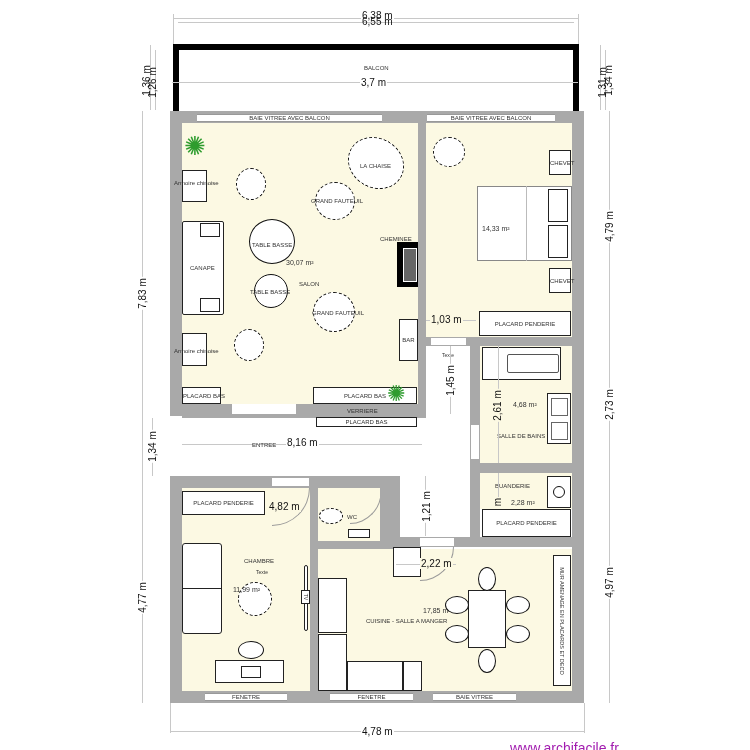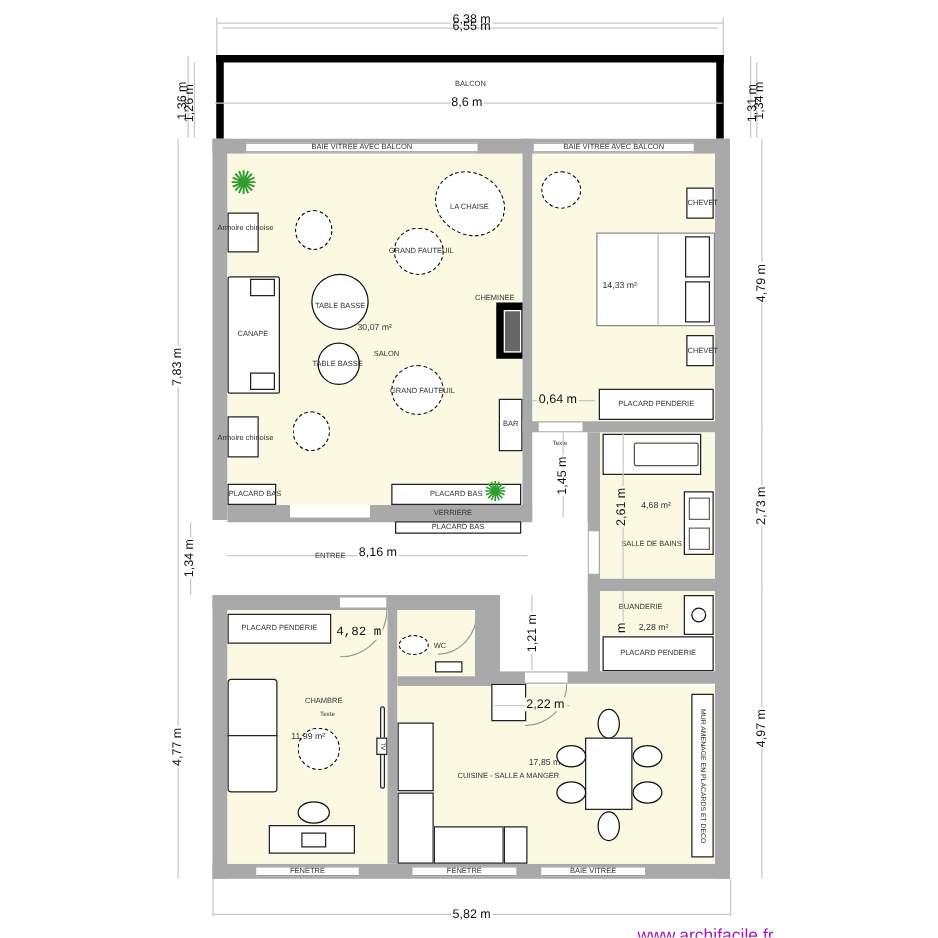--- a/index.html
+++ b/index.html
@@ -40,21 +40,21 @@
 <div class="dim v" style="left:130px;top:75px;background:transparent;">1,36 m</div>
 <div class="dim v" style="left:136px;top:77px;background:transparent;">1,26 m</div>
 <div class="vline" style="left:600px;top:45px;height:65px;"></div>
 <div class="vline" style="left:605px;top:50px;height:60px;"></div>
 <div class="dim v" style="left:586px;top:77px;background:transparent;">1,31 m</div>
 <div class="dim v" style="left:592px;top:75px;background:transparent;">1,34 m</div>
 
 <div class="abs" style="left:173px;top:44px;width:406px;height:67px;border:6px solid #000;border-bottom:none;box-sizing:border-box;background:#fff;"></div>
 <div class="lbl" style="left:364px;top:65px;">BALCON</div>
 <div class="hline" style="left:172px;top:82px;width:406px;"></div>
-<div class="dim" style="left:360px;top:77px;">8,6 m</div>
+<div class="dim" style="left:360px;top:77px;">3,7 m</div>
 
 <div class="wall" style="left:170px;top:111px;width:414px;height:12px;"></div>
 <div class="wall" style="left:170px;top:111px;width:12px;height:305px;"></div>
 <div class="wall" style="left:170px;top:476px;width:12px;height:227px;"></div>
 <div class="wall" style="left:572px;top:111px;width:12px;height:592px;"></div>
 <div class="wall" style="left:170px;top:691px;width:414px;height:12px;"></div>
 <div class="abs" style="left:170px;top:418px;width:12px;height:58px;background:#fff;"></div>
 
 <div class="vline" style="left:142px;top:111px;height:365px;"></div>
 <div class="dim v" style="left:126px;top:288px;">7,83 m</div>
@@ -133,21 +133,21 @@
 <div class="furn" style="left:548px;top:189px;width:20px;height:33px;"></div>
 <div class="furn" style="left:548px;top:225px;width:20px;height:33px;"></div>
 <div class="area" style="left:482px;top:225px;">14,33 m²</div>
 <div class="furn" style="left:549px;top:268px;width:22px;height:25px;">
     <span class="t">CHEVET</span>
   </div>
 <div class="furn" style="left:479px;top:311px;width:92px;height:25px;">
     <span class="t">PLACARD PENDERIE</span>
   </div>
 <div class="hline" style="left:426px;top:320px;width:50px;"></div>
-<div class="dim inroom" style="left:430px;top:314px;">0,64 m</div>
+<div class="dim inroom" style="left:430px;top:314px;">1,03 m</div>
 
 <div class="wall" style="left:418px;top:337px;width:166px;height:9px;"></div>
 <div class="abs" style="left:431px;top:338px;width:35px;height:7px;background:#fff;"></div>
 
 <div class="room white" style="left:426px;top:346px;width:44px;height:123px;"></div>
 <div class="lbl" style="left:442px;top:352px;font-size:5px;">Texte</div>
 <div class="vline" style="left:450px;top:346px;height:68px;"></div>
 <div class="dim v" style="left:434px;top:375px;">1,45 m</div>
 <div class="wall" style="left:470px;top:346px;width:10px;height:195px;"></div>
 <div class="abs" style="left:471px;top:425px;width:8px;height:34px;background:#fff;"></div>
@@ -186,21 +186,21 @@
 <div class="dim" style="left:286px;top:437px;">8,16 m</div>
 
 <div class="wall" style="left:170px;top:476px;width:230px;height:12px;"></div>
 <div class="abs" style="left:272px;top:478px;width:37px;height:8px;background:#fff;"></div>
 
 <div class="room" style="left:182px;top:488px;width:128px;height:203px;"></div>
 <div class="door" style="left:272px;top:488px;width:38px;height:38px;"></div>
 <div class="furn" style="left:182px;top:491px;width:83px;height:24px;">
     <span class="t">PLACARD PENDERIE</span>
   </div>
-<div class="dim inroom" style="left:268px;top:501px;font-family:Liberation Mono, monospace;">4,82 m</div>
+<div class="dim inroom" style="left:268px;top:501px;">4,82 m</div>
 <div class="lbl" style="left:244px;top:558px;">CHAMBRE</div>
 <div class="lbl" style="left:256px;top:569px;font-size:5px;">Texte</div>
 <div class="furn" style="left:182px;top:543px;width:40px;height:91px;border-radius:3px;"></div>
 <div class="abs" style="left:182px;top:588px;width:40px;height:1px;background:#222;"></div>
 <div class="oval" style="left:238px;top:582px;width:34px;height:34px;"></div>
 <div class="area" style="left:233px;top:586px;">11,99 m²</div>
 <div class="furn" style="left:304px;top:565px;width:4px;height:66px;border-radius:2px;"></div>
 <div class="furn" style="left:301px;top:590px;width:9px;height:14px;">
     <span class="t" style="transform:translateY(-50%) rotate(90deg);font-size:5px;">TV</span>
   </div>
@@ -250,15 +250,15 @@
 <div class="win" style="left:330px;top:693px;width:83px;height:8px;">
     <span class="t">FENETRE</span>
   </div>
 <div class="win" style="left:433px;top:693px;width:83px;height:8px;">
     <span class="t">BAIE VITREE</span>
   </div>
 
 <div class="vline" style="left:170px;top:703px;height:30px;"></div>
 <div class="vline" style="left:584px;top:703px;height:30px;"></div>
 <div class="hline" style="left:170px;top:731px;width:414px;"></div>
-<div class="dim" style="left:361px;top:726px;">5,82 m</div>
+<div class="dim" style="left:361px;top:726px;">4,78 m</div>
 
 <div class="watermark" style="left:510px;top:728px;">www.archifacile.fr</div>
 
 </body></html>

